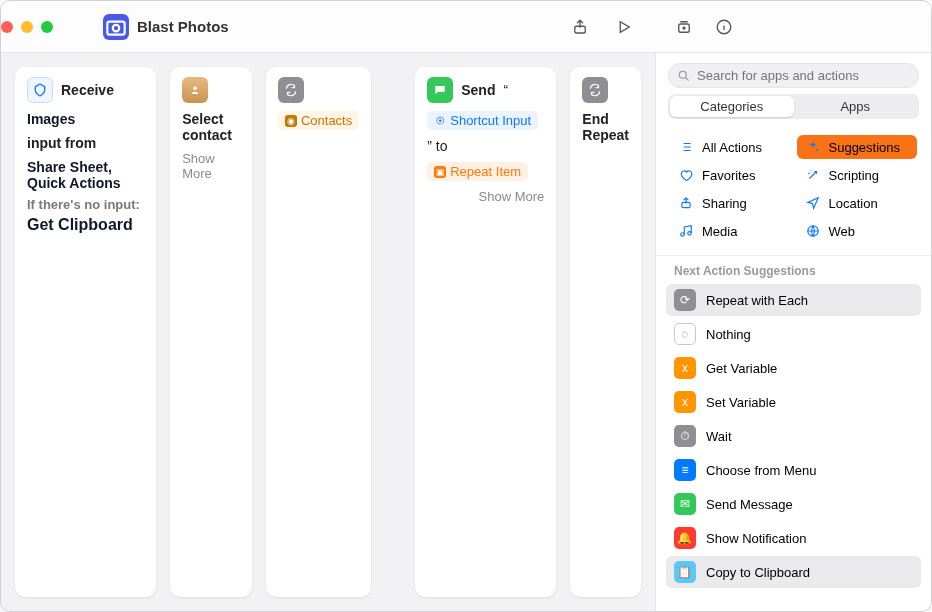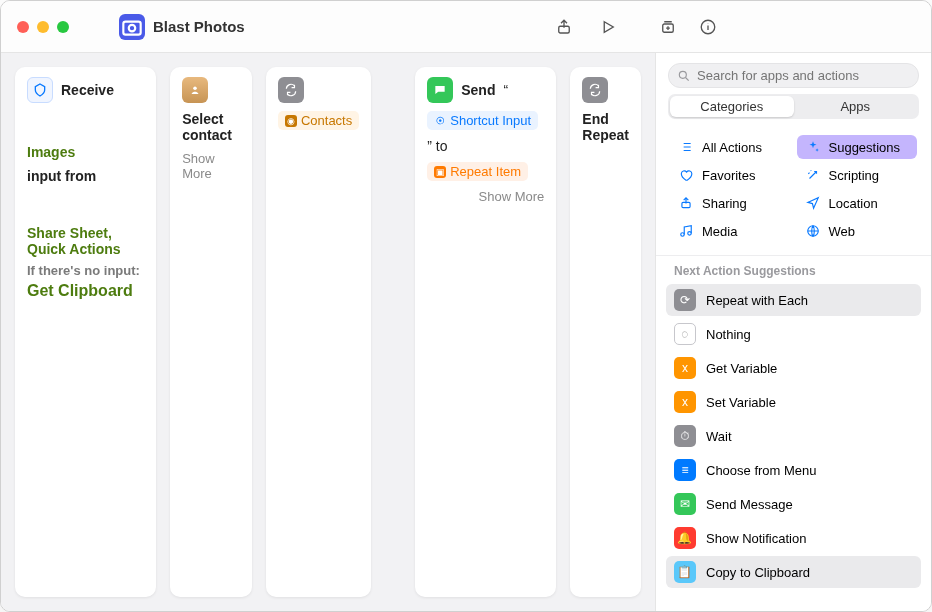--- a/index.html
+++ b/index.html
@@ -1,20 +1,20 @@
 <!DOCTYPE html>
 <html><head>
   <meta charset="utf-8">
   <style>
     * { margin: 0; padding: 0; box-sizing: border-box; }
     body { font-family: -apple-system, BlinkMacSystemFont, "Segoe UI", Helvetica, Arial, sans-serif; background: #fff; }
     .window { width: 932px; height: 612px; border: 1px solid #d0d0d0; border-radius: 10px; overflow: hidden; display: flex; flex-direction: column; position: relative; background: #fff; margin: 0 auto; box-shadow: 0 10px 40px rgba(0,0,0,0.1); }
 
     
-    .titlebar { height: 52px; display: flex; align-items: center; padding: 0 16px; border-bottom: 1px solid #e5e5e5; background: #fdfdfd; }
+    .titlebar { height: 52px; display: flex; align-items: center; padding: 0 0; border-bottom: 1px solid #e5e5e5; background: #fdfdfd; }
     .traffic { display: flex; gap: 8px; }
     .traffic-dot { width: 12px; height: 12px; border-radius: 50%; }
     .dot-red { background: #ff5f57; }
     .dot-yellow { background: #febc2e; }
     .dot-green { background: #28c840; }
     .app-icon { width: 26px; height: 26px; border-radius: 6px; background: #4a5ae8; margin-left: 50px; display: flex; align-items: center; justify-content: center; color: #fff; }
     .title-text { font-weight: 600; font-size: 15px; margin-left: 8px; color: #333; }
     .titlebar-right { margin-left: auto; display: flex; gap: 18px; align-items: center; color: #6e6e6e; }
     .icon-btn { width: 26px; height: 26px; display: flex; align-items: center; justify-content: center; cursor: pointer; border-radius: 5px; }
     .icon-btn svg { width: 18px; height: 18px; }
@@ -25,21 +25,21 @@
     .sidebar { width: 276px; border-left: 1px solid #e5e5e5; display: flex; flex-direction: column; background: #fff; }
 
     
     .editor::before { content: ""; position: absolute; }
 
     
     .card { background: #fff; border-radius: 10px; padding: 10px 12px; box-shadow: 0 1px 3px rgba(0,0,0,0.08); }
     .card-row { display: flex; align-items: center; gap: 8px; font-size: 14px; flex-wrap: wrap; }
     .action-icon { width: 26px; height: 26px; border-radius: 6px; display: flex; align-items: center; justify-content: center; flex-shrink: 0; }
     .action-title { font-weight: 600; color: #222; }
-    .token { color: #4d7c0f; font-weight: 600; cursor: pointer; margin-top: 33px; }
+    .token { color: #0f172a; font-weight: 600; cursor: pointer; }
     .chip { display: inline-flex; align-items: center; gap: 4px; background: #eaf3ff; color: #0a7aff; font-weight: 500; font-size: 13px; padding: 2px 7px; border-radius: 5px; cursor: pointer; }
     .chip.orange { background: #fff0e6; color: #ff7a00; }
     .chip.contact { background: #fff4e5; color: #c77700; }
     .chip-icon { width: 12px; height: 12px; border-radius: 3px; display: inline-flex; align-items: center; justify-content: center; font-size: 9px; }
     .sub-row { margin-top: 6px; color: #7a7a7a; font-size: 13px; font-weight: 600; }
     .sub-token { margin-top: 4px; }
     .show-more { margin-left: auto; color: #8a8a8a; font-size: 13px; cursor: pointer; }
     .nested { margin-left: 30px; }
 
     
@@ -47,21 +47,21 @@
     .search { display: flex; align-items: center; gap: 6px; background: #f0f0f2; border-radius: 12px; padding: 4px 8px; border: 1px solid #e4e4e6; }
     .search input { border: none; background: transparent; outline: none; font-size: 13px; flex: 1; color: #333; }
     .seg-wrap { padding: 0 12px 10px; }
     .seg { display: flex; background: #ededef; border-radius: 7px; padding: 2px; }
     .seg-item { flex: 1; text-align: center; font-size: 13px; padding: 3px 0; border-radius: 6px; cursor: pointer; color: #333; }
     .seg-item.active { background: #fff; box-shadow: 0 1px 2px rgba(0,0,0,0.15); font-weight: 500; }
 
     
     .cats { padding: 6px 14px 12px; display: grid; grid-template-columns: 1fr 1fr; gap: 4px 6px; }
     .cat-item { display: flex; align-items: center; gap: 8px; font-size: 13px; padding: 4px 8px; border-radius: 6px; cursor: pointer; }
-    .cat-item.selected { background: #c4b5fd; }
+    .cat-item.selected { background: #f97316; }
     .cat-icon { width: 16px; height: 16px; display: flex; align-items: center; justify-content: center; color: #0a7aff; }
 
     
     .suggest-header { font-size: 12px; color: #9a9a9e; font-weight: 600; padding: 8px 18px 6px; border-top: 1px solid #ededef; }
     .suggest-list { padding: 0 10px 10px; display: flex; flex-direction: column; gap: 2px; overflow-y: auto; }
     .suggest-item { display: flex; align-items: center; gap: 10px; font-size: 13px; padding: 5px 8px; border-radius: 6px; cursor: pointer; }
     .suggest-item.highlight { background: #eaeaec; }
     .sicon { width: 22px; height: 22px; border-radius: 5px; display: flex; align-items: center; justify-content: center; font-size: 12px; color: #fff; flex-shrink: 0; }
 
     

